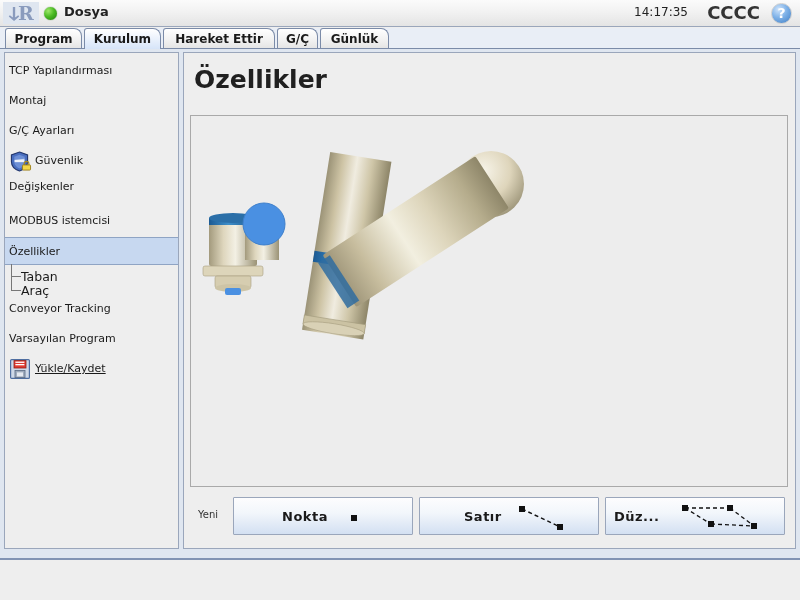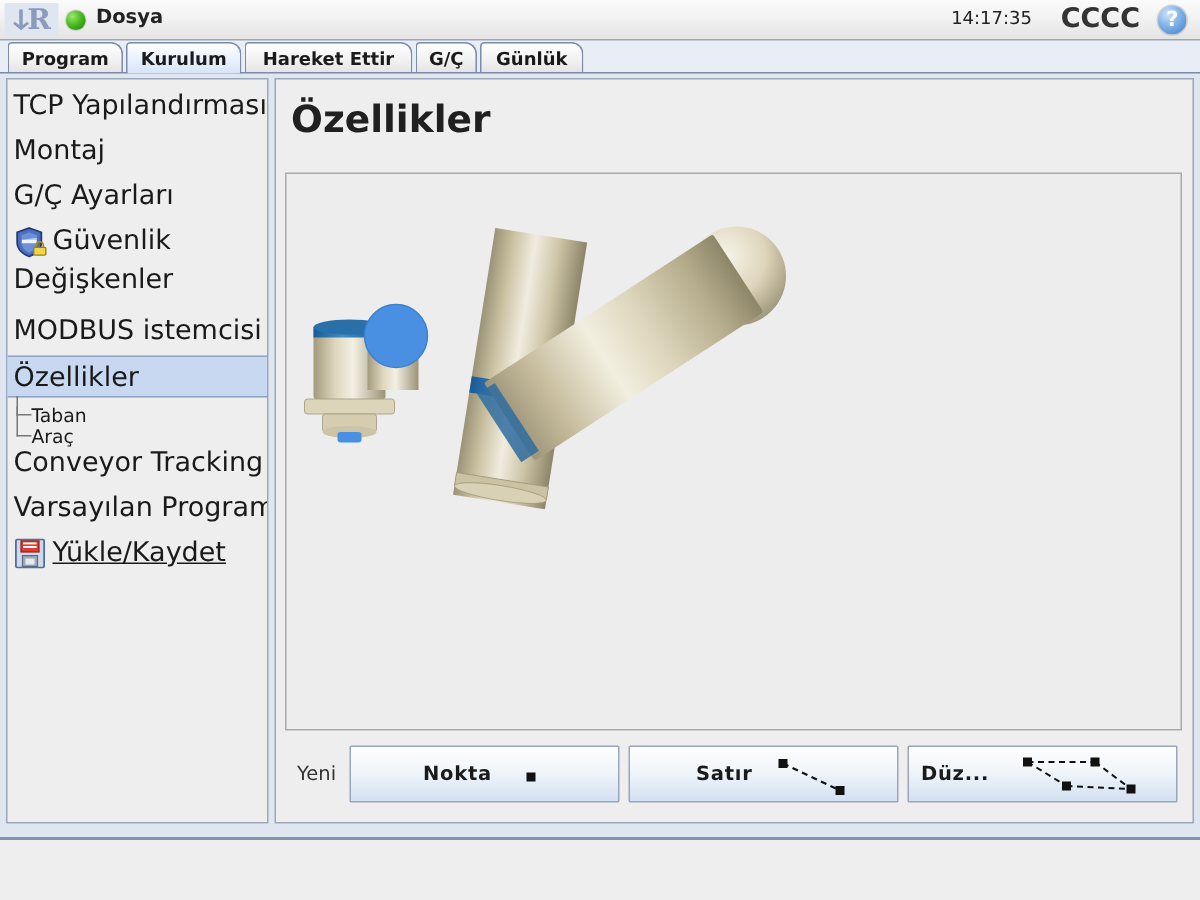--- a/index.html
+++ b/index.html
@@ -129,21 +129,21 @@
     background: #eeeeee;
     border: 1px solid #9aa6bb;
     box-sizing: border-box;
     overflow: hidden;
   }
   .side-item {
     position: absolute;
     left: 0;
     width: 173px;
     height: 28px;
-    font-size: 18px;
+    font-size: 11px;
     color: #1a1a1a;
     line-height: 28px;
     padding-left: 4px;
     box-sizing: border-box;
     white-space: nowrap;
   }
   .side-item.selected {
     background: #c7d8f0;
     border-top: 1px solid #8fa4c4;
     border-bottom: 1px solid #8fa4c4;
@@ -215,21 +215,21 @@
 
   
   #btnrow {
     position: absolute;
     left: 6px; top: 440px;
     width: 598px; height: 48px;
   }
   #new-label {
     position: absolute;
     left: 8px; top: 16px;
-    font-size: 13px;
+    font-size: 10px;
     color: #333;
   }
   .actionbtn {
     position: absolute;
     top: 4px;
     height: 38px;
     box-sizing: border-box;
     border: 1px solid #9aa6bb;
     background: linear-gradient(to bottom, #fdfdfe 0%, #f2f6fb 42%, #d3e0f2 100%);
     border-radius: 1px;

